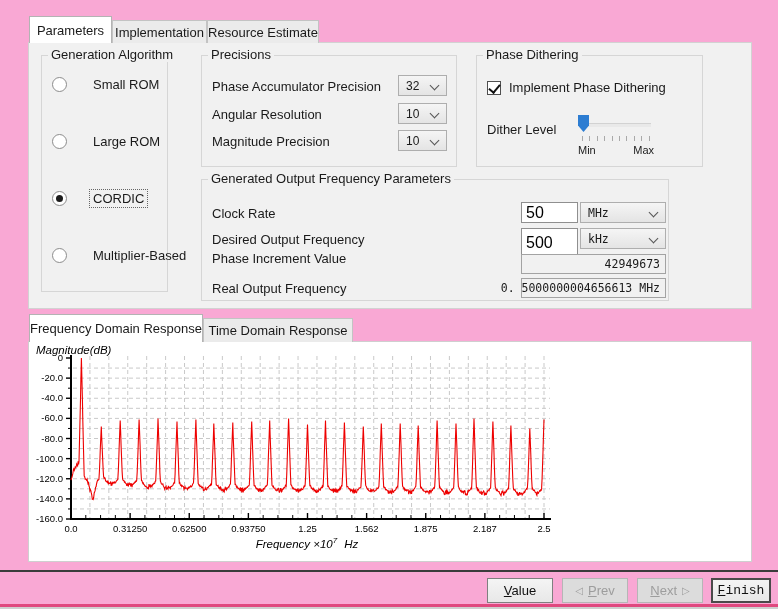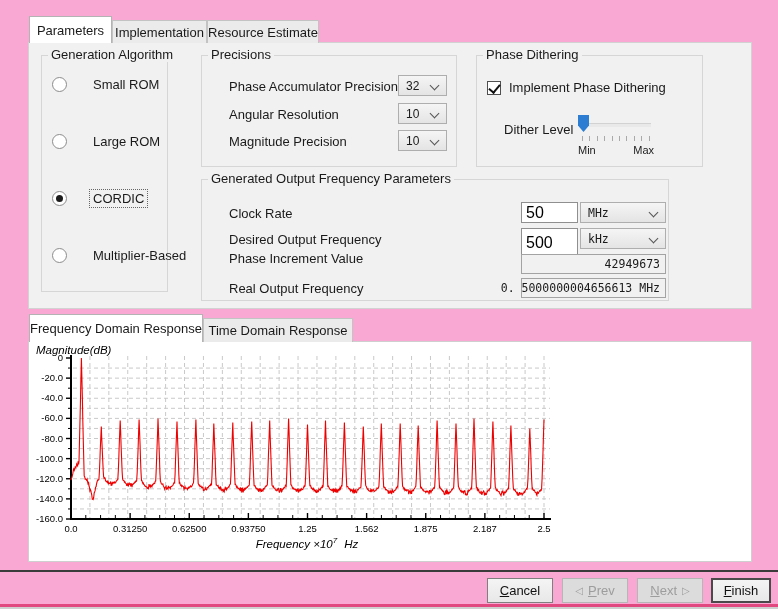--- a/index.html
+++ b/index.html
@@ -52,29 +52,29 @@
                  clip-path:polygon(0 0,100% 0,100% 62%,50% 100%,0 62%);}
   .slider .ticks{position:absolute;left:4px;top:22px;width:68px;height:5px;
                  background:repeating-linear-gradient(to right,#a9a9a9 0 1px,transparent 1px 7.4px);}
   .slider .minmax{position:absolute;top:30px;font-size:11px;color:#222;}
 
   
   .separator{position:absolute;left:0;top:570px;width:778px;height:2px;background:#3b3b3b;}
   .btn{position:absolute;top:578px;height:25px;box-sizing:border-box;background:linear-gradient(#f4f4f4,#e8e8e8);
        border:1px solid #7f7f7f;font-family:"Liberation Sans",sans-serif;font-size:13px;color:#111;
        display:flex;align-items:center;justify-content:center;gap:5px;padding:0;}
-  .btn.default{border:2px solid #4a4a4a;}
+  .btn.default{border:2px solid #4a4a4a;font-family:Liberation Mono, monospace;}
   .btn.disabled{background:#dcdcdc;border-color:#b6b6b6;color:#9d9d9d;}
   .btn-label{display:block;}
   .btn-label::first-letter{text-decoration:underline;}
   .btn .arrow{font-size:10px;line-height:1;}
   .pink-line{position:absolute;left:0;top:604px;width:778px;height:3px;background:#e0487f;}
   .bottom-gray{position:absolute;left:0;top:607px;width:778px;height:2px;background:#cfcfcf;}
 
-  .lbl{position:absolute;white-space:nowrap;margin-left:17px;}
+  .lbl{position:absolute;white-space:nowrap;}
 </style>
 </head>
 <body>
 
 <div class="screen">
 
   <div class="tab active" style="left:29px;top:16px;width:83px;height:27px;">
     <span>Parameters</span>
   </div>
   <div class="tab" style="left:112px;top:20px;width:95px;height:23px;">
@@ -296,21 +296,21 @@
         <text x="515" y="190" text-anchor="middle" font-size="9.5" font-family="Liberation Sans, sans-serif">2.5</text>
         <text x="7" y="12" font-size="11.5" font-style="italic" font-family="Liberation Sans, sans-serif">Magnitude(dB)</text>
         <text x="278" y="206" text-anchor="middle" font-size="11.5" font-style="italic" font-family="Liberation Sans, sans-serif"><tspan>Frequency ×10</tspan><tspan dy="-5" font-size="8">7</tspan><tspan dy="5" dx="7">Hz</tspan></text>
         <polyline points="42.0,138.1 42.5,136.3 42.9,135.4 43.4,133.3 43.9,131.2 44.4,127.6 44.8,126.7 45.3,128.3 45.8,126.9 46.3,124.3 46.7,126.1 47.2,124.4 47.7,122.1 48.1,123.0 48.6,123.8 49.1,119.4 49.6,122.4 50.0,119.3 50.5,98.7 51.0,78.0 51.5,57.3 51.9,36.7 52.4,16.0 52.9,36.7 53.4,57.3 53.8,78.0 54.3,98.7 54.8,119.3 55.2,134.0 55.7,134.8 56.2,137.3 56.7,137.1 57.1,137.3 57.6,138.2 58.1,137.1 58.6,139.8 59.0,141.6 59.5,140.7 60.0,144.1 60.4,144.9 60.9,148.7 61.4,147.6 61.9,148.8 62.3,150.9 62.8,153.2 63.3,157.2 63.8,157.0 64.2,157.4 64.7,155.5 65.2,150.9 65.7,149.8 66.1,148.7 66.6,145.2 67.1,144.7 67.5,142.1 68.0,140.0 68.5,138.6 69.0,137.8 69.4,138.1 69.9,137.6 70.4,129.8 70.9,118.2 71.3,106.8 71.8,95.5 72.3,84.4 72.7,95.5 73.2,106.5 73.7,117.7 74.2,128.8 74.6,134.5 75.1,136.3 75.6,135.7 76.1,136.1 76.5,138.6 77.0,139.3 77.5,139.8 77.9,139.3 78.4,140.3 78.9,139.3 79.4,142.4 79.8,140.7 80.3,141.5 80.8,141.4 81.3,140.7 81.7,139.5 82.2,143.9 82.7,140.5 83.2,142.1 83.6,140.6 84.1,141.3 84.6,140.4 85.0,140.7 85.5,140.1 86.0,141.1 86.5,140.2 86.9,140.0 87.4,138.8 87.9,138.5 88.4,137.7 88.8,137.4 89.3,129.1 89.8,116.4 90.2,103.8 90.7,91.1 91.2,78.4 91.7,91.1 92.1,103.8 92.6,116.5 93.1,129.3 93.6,136.8 94.0,138.2 94.5,138.4 95.0,138.6 95.4,140.2 95.9,139.9 96.4,141.0 96.9,141.3 97.3,141.9 97.8,143.9 98.3,141.9 98.8,141.7 99.2,144.5 99.7,142.5 100.2,141.2 100.7,142.2 101.1,142.0 101.6,143.3 102.1,141.1 102.5,143.0 103.0,145.2 103.5,142.2 104.0,142.0 104.4,142.1 104.9,141.1 105.4,141.1 105.9,140.0 106.3,140.2 106.8,139.0 107.3,139.2 107.7,138.3 108.2,130.0 108.7,116.9 109.2,103.7 109.6,90.6 110.1,77.4 110.6,90.6 111.1,103.8 111.5,117.0 112.0,130.2 112.5,138.6 113.0,138.7 113.4,140.3 113.9,141.5 114.4,141.0 114.8,142.6 115.3,142.8 115.8,143.9 116.3,144.3 116.7,144.2 117.2,144.9 117.7,144.9 118.2,146.4 118.6,146.2 119.1,145.7 119.6,146.5 120.0,142.1 120.5,144.2 121.0,143.6 121.5,144.8 121.9,143.3 122.4,144.0 122.9,144.8 123.4,142.5 123.8,142.9 124.3,142.2 124.8,141.4 125.2,141.7 125.7,141.4 126.2,139.3 126.7,138.9 127.1,130.6 127.6,117.0 128.1,103.5 128.6,89.9 129.0,76.4 129.5,89.9 130.0,103.5 130.5,117.1 130.9,130.7 131.4,139.2 131.9,140.4 132.3,141.8 132.8,142.2 133.3,142.2 133.8,141.9 134.2,143.5 134.7,144.6 135.2,145.6 135.7,147.2 136.1,145.5 136.6,145.0 137.1,144.2 137.5,147.0 138.0,146.4 138.5,145.9 139.0,147.0 139.4,143.8 139.9,145.5 140.4,145.4 140.9,145.9 141.3,146.7 141.8,144.7 142.3,144.4 142.7,144.5 143.2,143.9 143.7,143.6 144.2,142.5 144.6,141.5 145.1,140.5 145.6,140.9 146.1,132.0 146.5,118.9 147.0,105.7 147.5,92.6 148.0,79.4 148.4,92.6 148.9,105.7 149.4,118.9 149.8,132.1 150.3,141.0 150.8,140.6 151.3,142.7 151.7,143.4 152.2,143.0 152.7,144.4 153.2,143.6 153.6,144.0 154.1,144.6 154.6,144.8 155.0,147.4 155.5,146.3 156.0,144.7 156.5,146.3 156.9,145.9 157.4,146.0 157.9,146.3 158.4,147.5 158.8,146.5 159.3,145.4 159.8,146.1 160.2,145.8 160.7,144.9 161.2,144.5 161.7,143.8 162.1,144.9 162.6,144.3 163.1,143.9 163.6,142.2 164.0,141.7 164.5,140.7 165.0,132.1 165.5,118.4 165.9,104.7 166.4,91.1 166.9,77.4 167.3,91.1 167.8,104.8 168.3,118.5 168.8,132.2 169.2,141.5 169.7,142.6 170.2,143.6 170.7,143.1 171.1,144.6 171.6,144.3 172.1,144.2 172.5,145.4 173.0,145.7 173.5,145.1 174.0,145.1 174.4,148.4 174.9,148.8 175.4,148.0 175.9,147.4 176.3,145.7 176.8,146.9 177.3,147.8 177.8,147.4 178.2,145.5 178.7,145.5 179.2,145.6 179.6,144.4 180.1,144.2 180.6,143.6 181.1,143.7 181.5,142.4 182.0,143.3 182.5,142.6 183.0,133.5 183.4,120.5 183.9,107.5 184.4,94.4 184.8,81.4 185.3,94.4 185.8,107.5 186.3,120.5 186.7,133.6 187.2,142.8 187.7,143.2 188.2,143.6 188.6,144.0 189.1,143.5 189.6,145.9 190.0,146.2 190.5,145.5 191.0,147.1 191.5,145.1 191.9,145.8 192.4,147.9 192.9,148.5 193.4,147.8 193.8,147.6 194.3,149.3 194.8,148.2 195.3,149.5 195.7,147.4 196.2,145.6 196.7,146.8 197.1,145.3 197.6,147.7 198.1,146.6 198.6,145.8 199.0,145.6 199.5,144.9 200.0,145.1 200.5,143.2 200.9,142.6 201.4,142.1 201.9,133.8 202.3,120.4 202.8,107.1 203.3,93.8 203.8,80.4 204.2,93.8 204.7,107.1 205.2,120.5 205.7,133.8 206.1,142.4 206.6,142.3 207.1,143.6 207.5,145.2 208.0,144.4 208.5,145.3 209.0,146.4 209.4,146.2 209.9,147.0 210.4,147.5 210.9,146.5 211.3,149.1 211.8,146.1 212.3,146.3 212.8,150.4 213.2,146.6 213.7,146.1 214.2,150.4 214.6,147.0 215.1,148.9 215.6,146.5 216.1,146.0 216.5,147.1 217.0,146.3 217.5,146.0 218.0,145.2 218.4,145.3 218.9,144.3 219.4,143.8 219.8,143.9 220.3,142.9 220.8,133.8 221.3,120.2 221.7,106.6 222.2,93.0 222.7,79.4 223.2,93.0 223.6,106.6 224.1,120.2 224.6,133.8 225.1,143.6 225.5,143.9 226.0,143.7 226.5,145.0 226.9,146.1 227.4,146.8 227.9,146.3 228.4,146.7 228.8,148.0 229.3,147.6 229.8,149.9 230.3,146.4 230.7,147.5 231.2,148.7 231.7,147.0 232.1,147.3 232.6,149.9 233.1,148.2 233.6,147.8 234.0,148.7 234.5,146.8 235.0,147.2 235.5,146.1 235.9,145.7 236.4,144.5 236.9,143.9 237.3,144.2 237.8,143.2 238.3,143.1 238.8,133.7 239.2,119.9 239.7,106.1 240.2,92.2 240.7,78.4 241.1,92.2 241.6,106.1 242.1,119.9 242.6,133.8 243.0,143.4 243.5,144.0 244.0,144.8 244.4,144.3 244.9,146.1 245.4,146.3 245.9,146.2 246.3,147.6 246.8,148.2 247.3,147.8 247.8,148.7 248.2,148.5 248.7,147.0 249.2,146.4 249.6,146.4 250.1,149.7 250.6,150.1 251.1,149.1 251.5,146.5 252.0,146.5 252.5,149.8 253.0,149.2 253.4,147.1 253.9,147.4 254.4,146.9 254.8,145.7 255.3,145.5 255.8,145.7 256.3,143.8 256.7,143.1 257.2,144.0 257.7,133.4 258.2,119.2 258.6,104.9 259.1,90.6 259.6,76.4 260.1,90.6 260.5,104.9 261.0,119.2 261.5,133.5 261.9,142.9 262.4,143.0 262.9,144.2 263.4,145.8 263.8,146.6 264.3,146.0 264.8,147.1 265.3,146.9 265.7,147.2 266.2,147.5 266.7,147.2 267.1,148.8 267.6,149.1 268.1,147.1 268.6,149.3 269.0,146.3 269.5,150.5 270.0,148.9 270.5,147.3 270.9,149.5 271.4,146.9 271.9,149.0 272.4,146.7 272.8,147.1 273.3,147.4 273.8,147.5 274.2,146.4 274.7,145.1 275.2,143.9 275.7,144.6 276.1,143.4 276.6,135.0 277.1,121.9 277.6,108.7 278.0,95.6 278.5,82.4 279.0,95.6 279.4,108.7 279.9,121.9 280.4,135.1 280.9,144.2 281.3,143.3 281.8,143.9 282.3,146.3 282.8,145.9 283.2,146.3 283.7,147.6 284.2,147.2 284.6,146.5 285.1,148.8 285.6,148.0 286.1,148.5 286.5,149.5 287.0,148.4 287.5,150.5 288.0,150.4 288.4,148.8 288.9,149.4 289.4,149.5 289.9,147.0 290.3,147.8 290.8,147.7 291.3,148.1 291.7,146.3 292.2,145.6 292.7,145.8 293.2,144.2 293.6,145.3 294.1,144.4 294.6,134.3 295.1,120.3 295.5,106.3 296.0,92.4 296.5,78.4 296.9,92.4 297.4,106.3 297.9,120.3 298.4,134.3 298.8,144.3 299.3,144.0 299.8,145.3 300.3,145.8 300.7,146.8 301.2,147.5 301.7,147.8 302.1,147.4 302.6,148.3 303.1,148.6 303.6,147.6 304.0,147.2 304.5,150.6 305.0,146.8 305.5,149.6 305.9,148.4 306.4,150.1 306.9,146.8 307.4,147.6 307.8,150.6 308.3,147.7 308.8,150.4 309.2,147.6 309.7,148.1 310.2,146.9 310.7,147.8 311.1,145.4 311.6,146.6 312.1,145.1 312.6,143.6 313.0,143.7 313.5,134.9 314.0,121.3 314.4,107.7 314.9,94.0 315.4,80.4 315.9,94.0 316.3,107.7 316.8,121.3 317.3,134.9 317.8,144.8 318.2,144.5 318.7,144.5 319.2,145.6 319.7,146.4 320.1,146.9 320.6,146.7 321.1,148.0 321.5,148.9 322.0,147.4 322.5,148.4 323.0,148.0 323.4,149.5 323.9,150.4 324.4,147.5 324.9,148.8 325.3,151.3 325.8,148.2 326.3,147.9 326.7,150.2 327.2,150.7 327.7,150.2 328.2,147.5 328.6,148.0 329.1,148.0 329.6,147.1 330.1,146.0 330.5,146.2 331.0,145.8 331.5,145.8 331.9,145.1 332.4,136.0 332.9,123.1 333.4,110.2 333.8,97.3 334.3,84.4 334.8,97.3 335.3,110.2 335.7,123.1 336.2,136.0 336.7,143.4 337.2,144.3 337.6,145.3 338.1,146.7 338.6,147.3 339.0,146.8 339.5,148.3 340.0,148.7 340.5,149.1 340.9,149.0 341.4,149.4 341.9,147.2 342.4,147.7 342.8,150.2 343.3,148.6 343.8,147.9 344.2,147.4 344.7,148.5 345.2,149.3 345.7,149.2 346.1,148.6 346.6,148.1 347.1,148.2 347.6,147.5 348.0,146.0 348.5,146.2 349.0,146.5 349.4,145.7 349.9,144.3 350.4,135.5 350.9,122.0 351.3,108.4 351.8,94.9 352.3,81.4 352.8,94.9 353.2,108.5 353.7,122.0 354.2,135.5 354.7,145.0 355.1,144.9 355.6,145.7 356.1,145.6 356.5,147.4 357.0,147.9 357.5,147.5 358.0,148.2 358.4,148.6 358.9,149.1 359.4,151.7 359.9,148.3 360.3,150.7 360.8,151.1 361.3,149.7 361.7,149.0 362.2,150.9 362.7,151.5 363.2,147.6 363.6,148.6 364.1,150.1 364.6,150.3 365.1,148.8 365.5,148.5 366.0,148.2 366.5,148.0 367.0,147.0 367.4,145.6 367.9,145.8 368.4,144.4 368.8,144.8 369.3,135.6 369.8,122.1 370.3,108.5 370.7,95.0 371.2,81.4 371.7,95.0 372.2,108.5 372.6,122.1 373.1,135.7 373.6,144.2 374.0,144.8 374.5,145.8 375.0,147.1 375.5,146.4 375.9,148.4 376.4,147.7 376.9,148.5 377.4,148.9 377.8,147.7 378.3,148.2 378.8,148.0 379.2,147.9 379.7,152.1 380.2,150.6 380.7,149.1 381.1,148.5 381.6,151.0 382.1,150.2 382.6,151.9 383.0,148.7 383.5,148.9 384.0,148.0 384.5,148.6 384.9,147.2 385.4,146.7 385.9,145.8 386.3,145.0 386.8,144.3 387.3,136.3 387.8,123.1 388.2,109.9 388.7,96.6 389.2,83.4 389.7,96.6 390.1,109.9 390.6,123.1 391.1,136.3 391.5,145.0 392.0,146.1 392.5,145.4 393.0,146.6 393.4,147.3 393.9,148.2 394.4,147.9 394.9,149.2 395.3,149.2 395.8,149.2 396.3,149.4 396.7,150.3 397.2,149.2 397.7,149.9 398.2,150.1 398.6,149.2 399.1,149.7 399.6,149.9 400.1,152.3 400.5,148.1 401.0,149.6 401.5,148.9 402.0,150.5 402.4,149.4 402.9,148.1 403.4,148.4 403.8,146.9 404.3,146.8 404.8,145.7 405.3,146.3 405.7,144.5 406.2,135.3 406.7,121.1 407.2,106.9 407.6,92.6 408.1,78.4 408.6,92.6 409.0,106.9 409.5,121.1 410.0,135.4 410.5,146.1 410.9,145.0 411.4,146.5 411.9,146.9 412.4,147.0 412.8,148.1 413.3,148.1 413.8,149.3 414.3,149.2 414.7,149.8 415.2,152.2 415.7,152.5 416.1,152.3 416.6,149.0 417.1,148.6 417.6,152.1 418.0,148.4 418.5,149.5 419.0,152.4 419.5,149.8 419.9,152.2 420.4,150.3 420.9,150.1 421.3,150.3 421.8,149.4 422.3,148.7 422.8,147.6 423.2,147.8 423.7,146.7 424.2,146.4 424.7,145.2 425.1,136.2 425.6,122.5 426.1,108.8 426.5,95.1 427.0,81.4 427.5,95.1 428.0,108.8 428.4,122.5 428.9,136.3 429.4,144.6 429.9,145.4 430.3,146.5 430.8,147.8 431.3,148.4 431.8,149.2 432.2,148.7 432.7,150.1 433.2,149.3 433.6,150.0 434.1,149.5 434.6,150.8 435.1,149.3 435.5,148.7 436.0,148.9 436.5,153.2 437.0,151.3 437.4,152.9 437.9,153.1 438.4,152.5 438.8,149.1 439.3,149.5 439.8,148.2 440.3,148.8 440.7,148.4 441.2,147.5 441.7,146.9 442.2,145.8 442.6,146.5 443.1,135.2 443.6,120.5 444.0,105.8 444.5,91.1 445.0,76.4 445.5,91.1 445.9,105.8 446.4,120.5 446.9,135.3 447.4,145.6 447.8,145.7 448.3,147.9 448.8,146.5 449.3,148.4 449.7,147.9 450.2,149.9 450.7,150.5 451.1,151.3 451.6,151.3 452.1,148.9 452.6,152.2 453.0,152.3 453.5,150.6 454.0,150.0 454.5,148.9 454.9,149.3 455.4,153.1 455.9,152.9 456.3,150.6 456.8,152.4 457.3,152.6 457.8,150.9 458.2,149.2 458.7,149.4 459.2,148.0 459.7,148.0 460.1,148.5 460.6,146.7 461.1,146.5 461.6,146.0 462.0,136.1 462.5,122.0 463.0,107.8 463.4,93.6 463.9,79.4 464.4,93.6 464.9,107.8 465.3,122.0 465.8,136.2 466.3,145.1 466.8,146.1 467.2,148.0 467.7,148.6 468.2,147.7 468.6,148.9 469.1,149.2 469.6,149.6 470.1,149.6 470.5,150.7 471.0,151.9 471.5,152.5 472.0,153.6 472.4,151.8 472.9,149.7 473.4,150.1 473.8,149.0 474.3,151.6 474.8,153.5 475.3,150.1 475.7,149.9 476.2,150.8 476.7,150.2 477.2,148.7 477.6,149.1 478.1,147.6 478.6,147.4 479.1,146.3 479.5,147.2 480.0,137.2 480.5,123.8 480.9,110.3 481.4,96.9 481.9,83.4 482.4,96.9 482.8,110.3 483.3,123.8 483.8,137.3 484.3,145.8 484.7,147.7 485.2,148.2 485.7,147.5 486.1,147.6 486.6,149.7 487.1,149.7 487.6,150.5 488.0,151.7 488.5,150.8 489.0,153.8 489.5,151.3 489.9,153.3 490.4,150.6 490.9,150.6 491.3,152.1 491.8,152.1 492.3,151.4 492.8,151.1 493.2,153.0 493.7,152.1 494.2,151.4 494.7,150.9 495.1,149.9 495.6,150.5 496.1,149.0 496.6,148.0 497.0,147.5 497.5,146.7 498.0,147.2 498.4,145.5 498.9,138.1 499.4,125.2 499.9,112.3 500.3,99.4 500.8,86.4 501.3,99.4 501.8,112.3 502.2,125.2 502.7,138.2 503.2,146.7 503.6,146.3 504.1,147.9 504.6,148.5 505.1,147.9 505.5,148.4 506.0,150.0 506.5,150.5 507.0,150.5 507.4,152.4 507.9,153.4 508.4,149.5 508.9,150.9 509.3,151.3 509.8,150.2 510.3,149.5 510.7,148.7 511.2,149.1 511.7,147.8 512.2,148.2 512.6,146.4 513.1,136.2 513.6,121.5 514.1,106.8 514.5,92.1 515.0,77.4" fill="none" stroke="#ee0000" stroke-width="1.1"></polyline>
       </svg>
   </div>
 
   <div class="separator"></div>
 
   <button class="btn" style="left:487px;width:66px;">
-    <span class="btn-label">Cancel</span>
+    <span class="btn-label">Value</span>
   </button>
   <button class="btn disabled" style="left:562px;width:66px;">
     <span class="arrow">◁</span>
     <span class="btn-label">Prev</span>
   </button>
   <button class="btn disabled" style="left:637px;width:66px;">
     <span class="btn-label">Next</span>
     <span class="arrow">▷</span>
   </button>
   <button class="btn default" style="left:711px;width:60px;">

